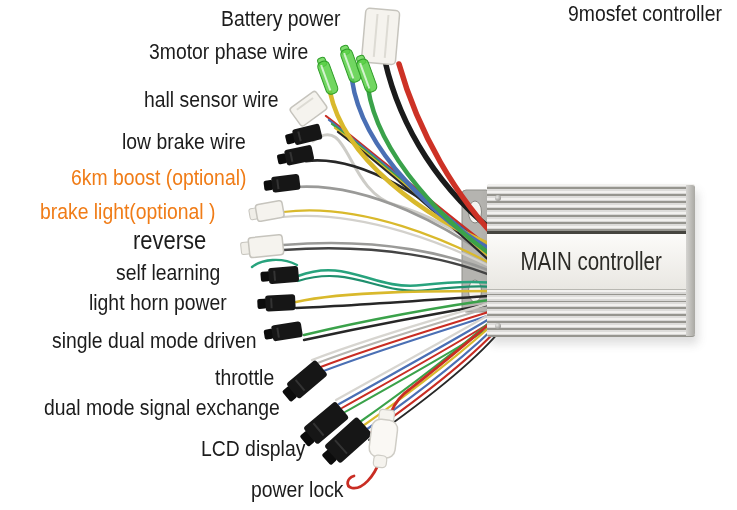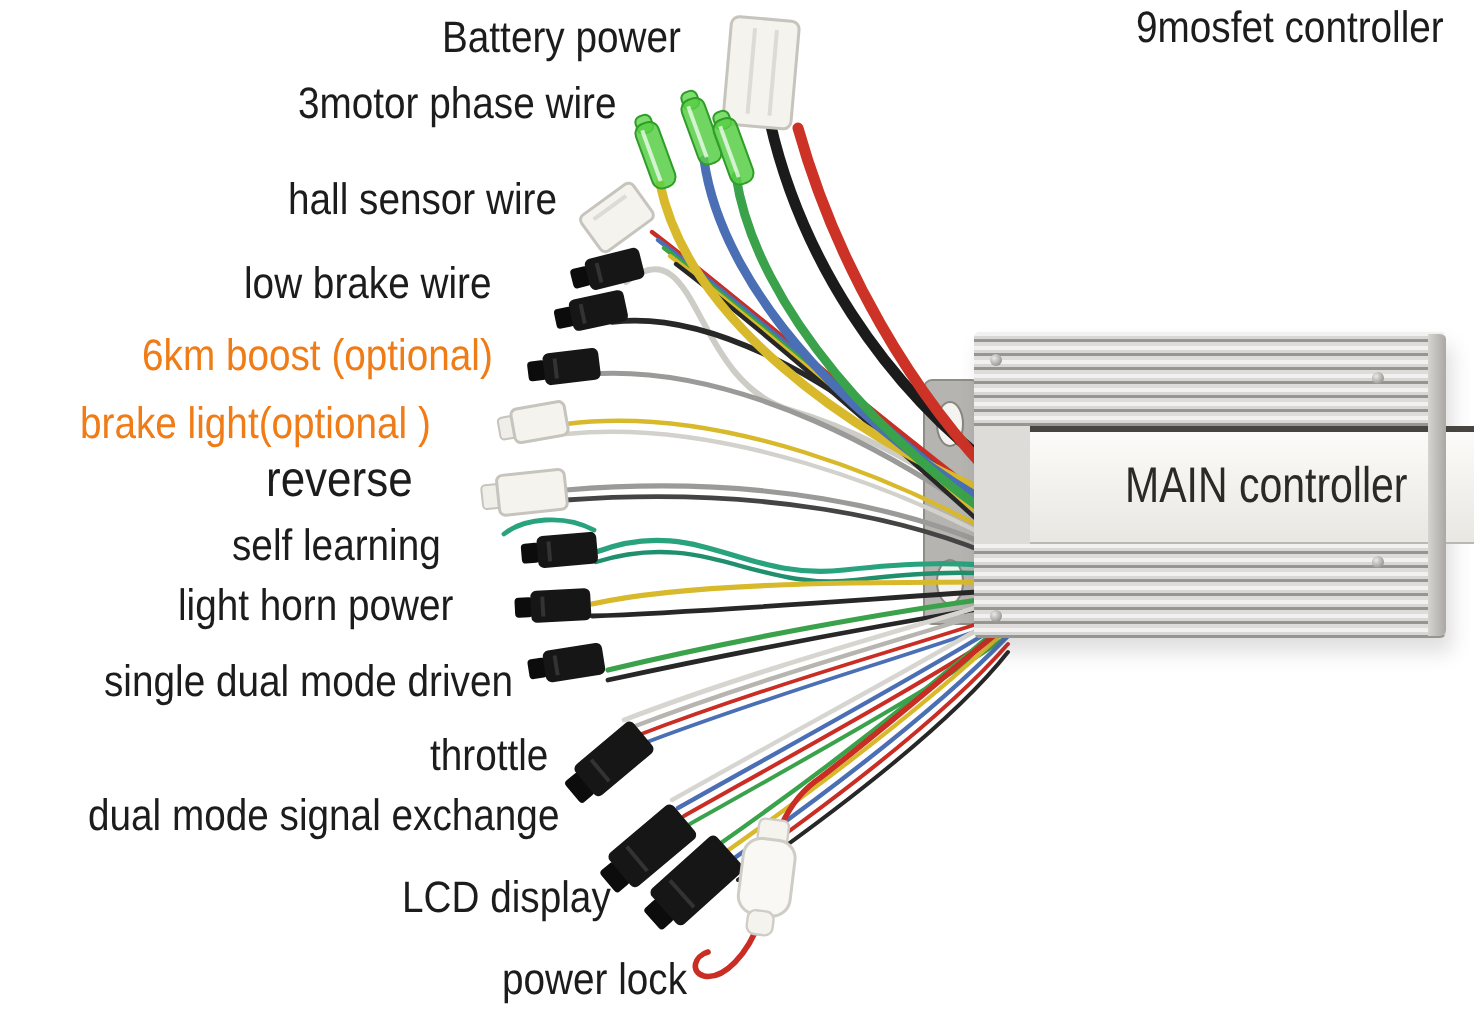--- a/index.html
+++ b/index.html
@@ -6,22 +6,22 @@
   html,body{margin:0;padding:0;background:#fff;}
   .stage{position:relative;width:737px;height:510px;background:#fff;overflow:hidden;
          font-family:"Liberation Sans",sans-serif;}
   .wires-svg{position:absolute;left:0;top:0;width:737px;height:510px;}
   
   .lbl{position:absolute;white-space:nowrap;font-size:22px;line-height:1.05;color:#1c1c1c;
        transform:scaleX(0.88);transform-origin:left top;}
   .lbl.hl{color:#f07c17;}
   .lbl.big{font-size:25px;}
   
-  .controller{position:absolute;left:487px;top:166px;width:208px;height:153px;border-radius:3px;
-              background:#dddcd8;box-shadow:3px 7px 10px rgba(70,70,70,.18);padding-left:28px;}
+  .controller{position:absolute;left:487px;top:184px;width:208px;height:153px;border-radius:3px;
+              background:#dddcd8;box-shadow:3px 7px 10px rgba(70,70,70,.18);}
   .controller::after{content:"";position:absolute;right:0;top:1px;bottom:1px;width:9px;
               background:linear-gradient(to right,#d5d4d1,#a9a8a3);border-radius:0 3px 3px 0;}
   .fins{position:absolute;left:0;width:100%;height:47px;
         background:repeating-linear-gradient(to bottom,#f2f1ef 0 2px,#d8d7d5 2px 3.5px,#96958f 3.5px 5px,#dddcda 5px 7px);}
   .fins-top{top:0;border-radius:3px 3px 0 0;}
   .fins-bottom{bottom:0;border-radius:0 0 3px 3px;}
   .band{position:absolute;top:47px;width:100%;height:59px;box-sizing:border-box;
         background:linear-gradient(to bottom,#fcfbf9,#e9e7e2);
         border-top:3px solid #46453f;border-bottom:1px solid #b9b8b2;
         display:flex;align-items:center;justify-content:center;}

